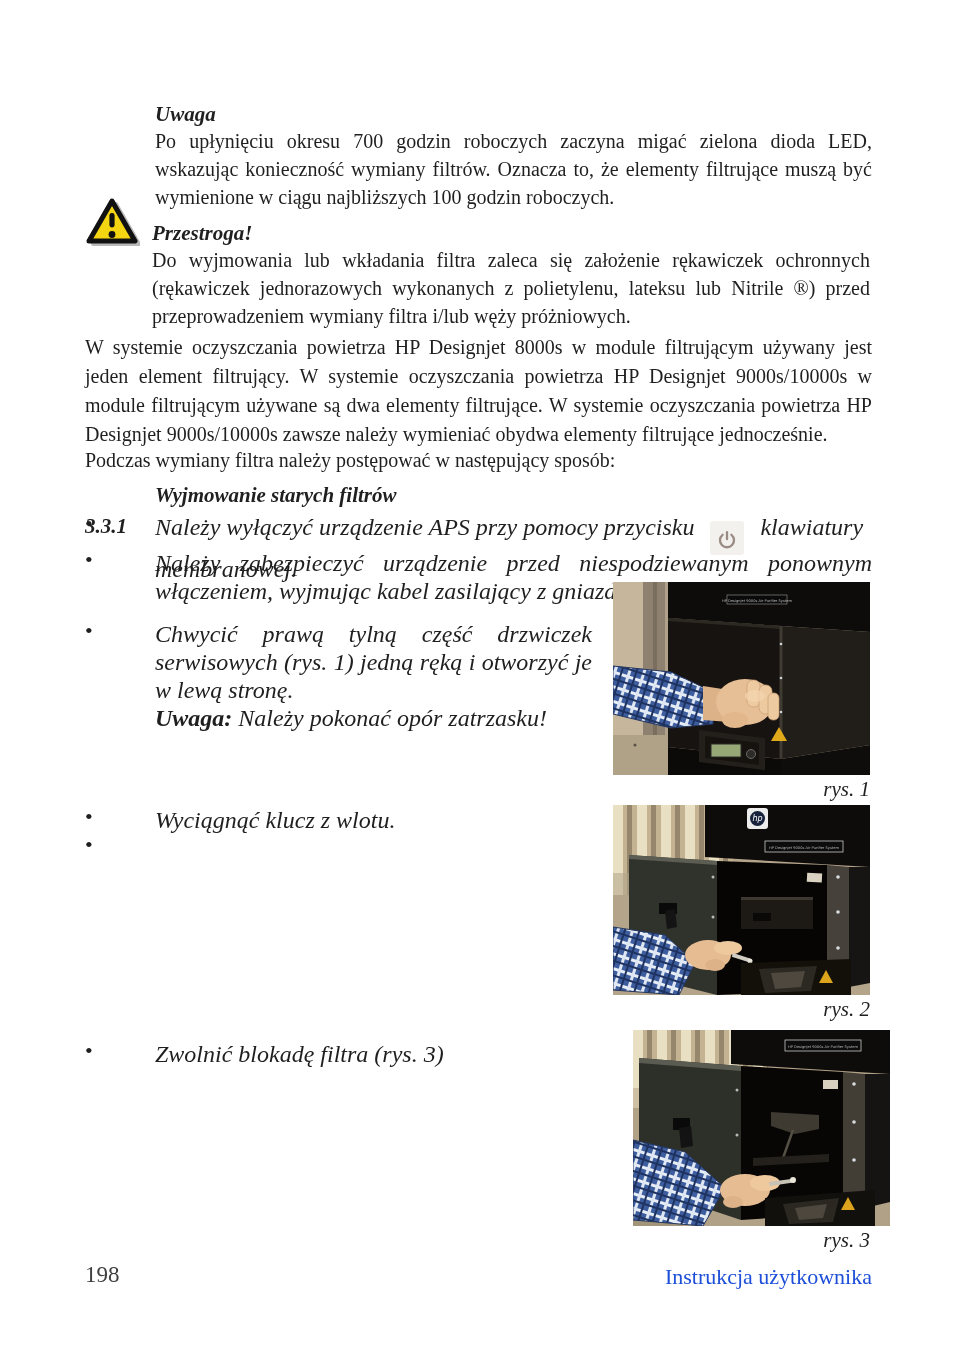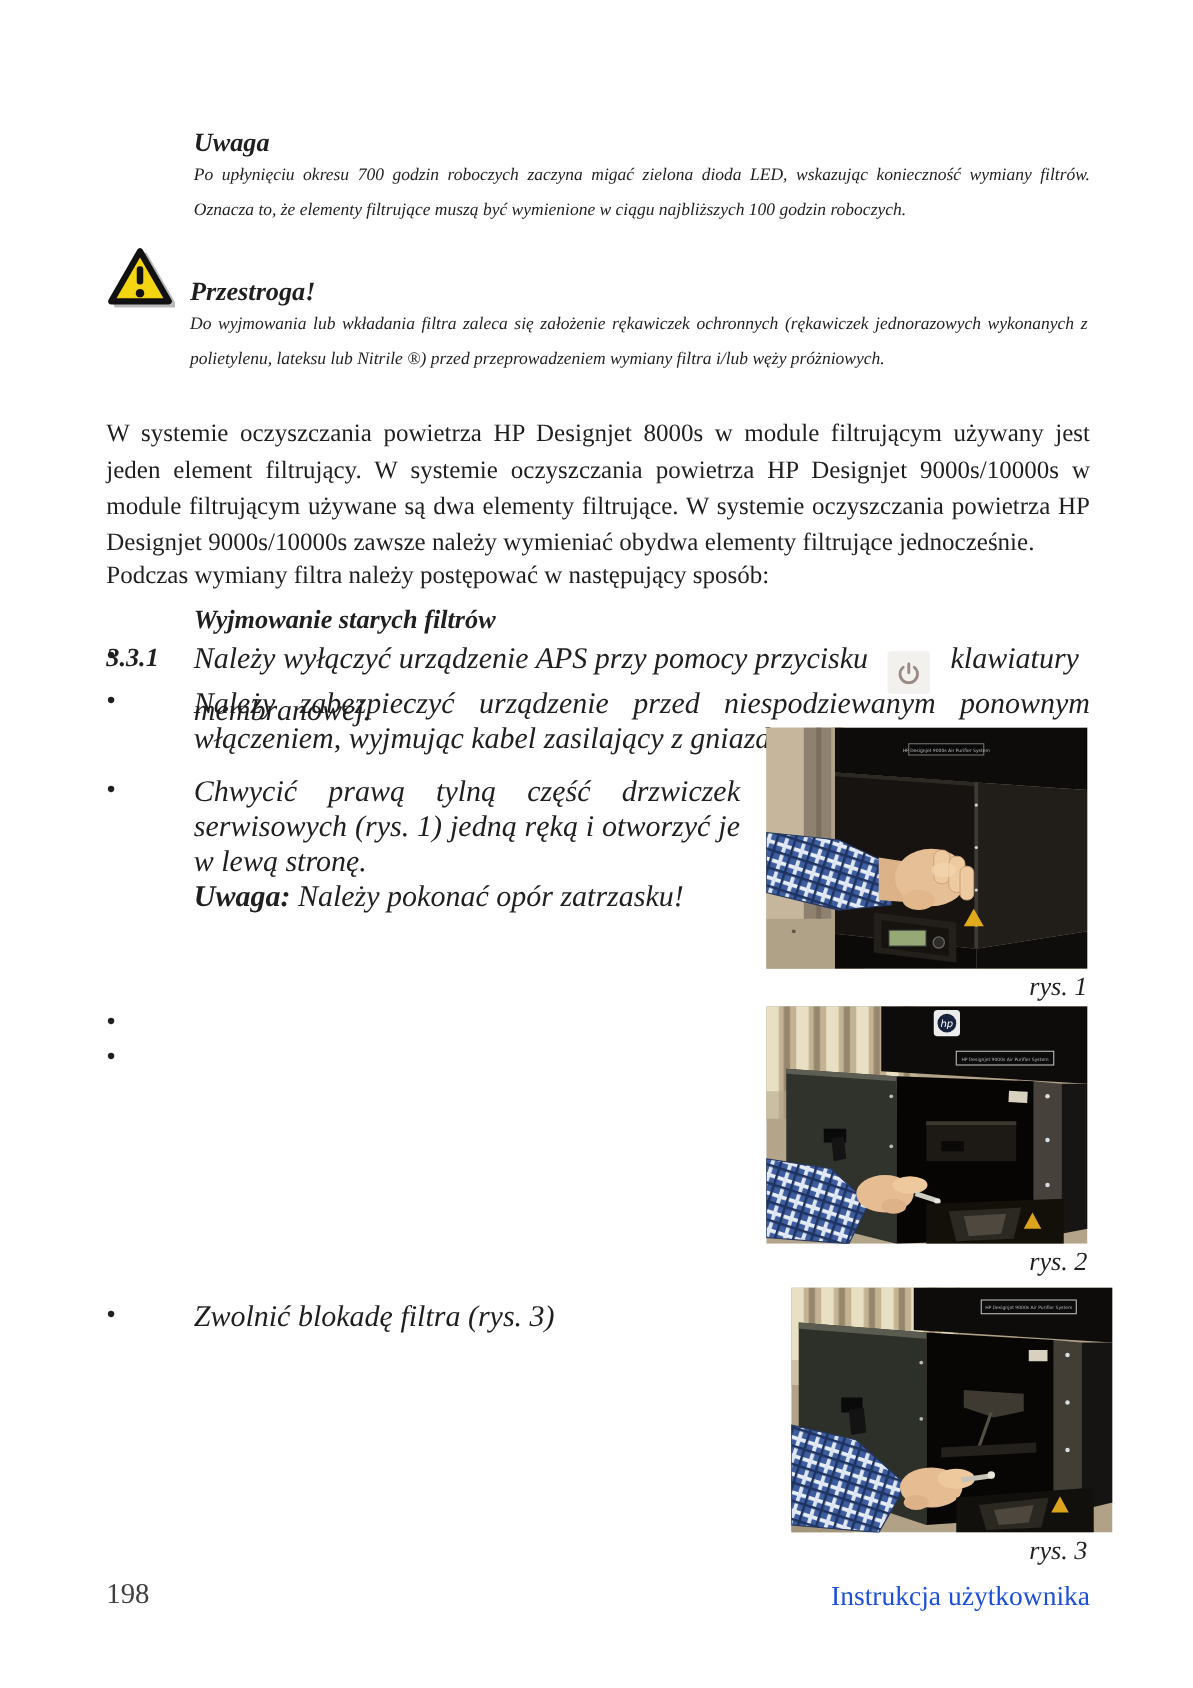--- a/index.html
+++ b/index.html
@@ -3,21 +3,21 @@
 <meta charset="utf-8">
 <style>
   html,body { margin:0; padding:0; background:#ffffff; }
   .page {
     position:relative; width:954px; height:1350px; background:#ffffff;
     font-family:"Liberation Serif","DejaVu Serif",serif;
     color:#1f1f1f; overflow:hidden;
   }
   .abs { position:absolute; }
   .bold-head { font-style:italic; font-weight:bold; font-size:21px; line-height:26px; }
-  .body-text { font-style:italic; font-size:14px; line-height:28px; text-align:justify; }
+  .body-text { font-size:20px; line-height:28px; text-align:justify; }
   .body-left { text-align:left; }
   .intro-text { font-size:20px; line-height:29px; text-align:justify; }
 
   .bullet { position:absolute; left:85px; }
   .bullet .dot { position:absolute; left:0; top:-2px; font-size:22px; font-style:normal; }
   .bullet .btext { margin-left:70px; font-style:italic; font-size:24px; line-height:28px; }
   .wide  .btext { width:717px; text-align:justify; }
   .narrow .btext { width:437px; text-align:justify; }
   .nojust .btext { text-align:left; }
 
@@ -87,20 +87,21 @@
       <span>Chwycić prawą tylną część drzwiczek serwisowych (rys. 1) jedną ręką i otworzyć je w lewą stronę.</span>
       <div>
         <span style="font-weight:bold;">Uwaga:</span>
         <span>Należy pokonać opór zatrzasku!</span>
       </div>
     </div>
   </div>
 
   <div class="bullet narrow nojust" style="top:806px;">
     <span class="dot">•</span>
+    <div class="btext">Wyciągnąć klucz z wlotu.</div>
   </div>
 
   <div class="bullet narrow" style="top:834px;">
     <span class="dot">•</span>
   </div>
 
   <div class="bullet narrow nojust" style="top:1040px;">
     <span class="dot">•</span>
     <div class="btext">Zwolnić blokadę filtra (rys. 3)</div>
   </div>

